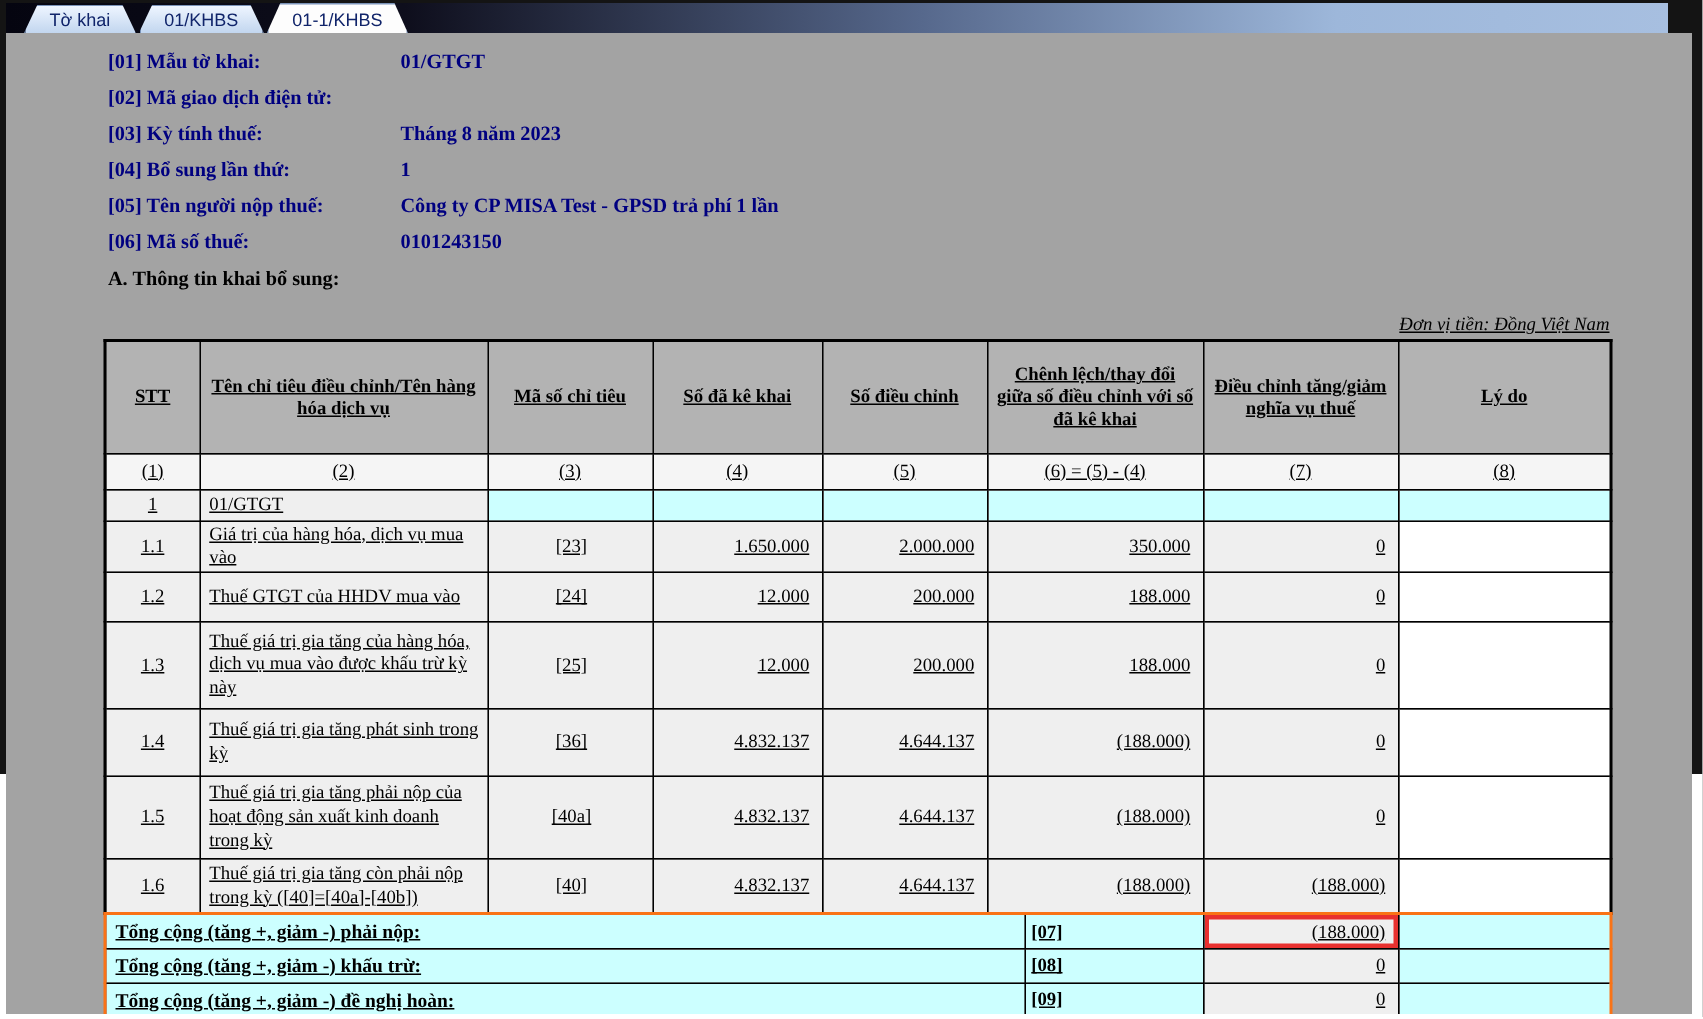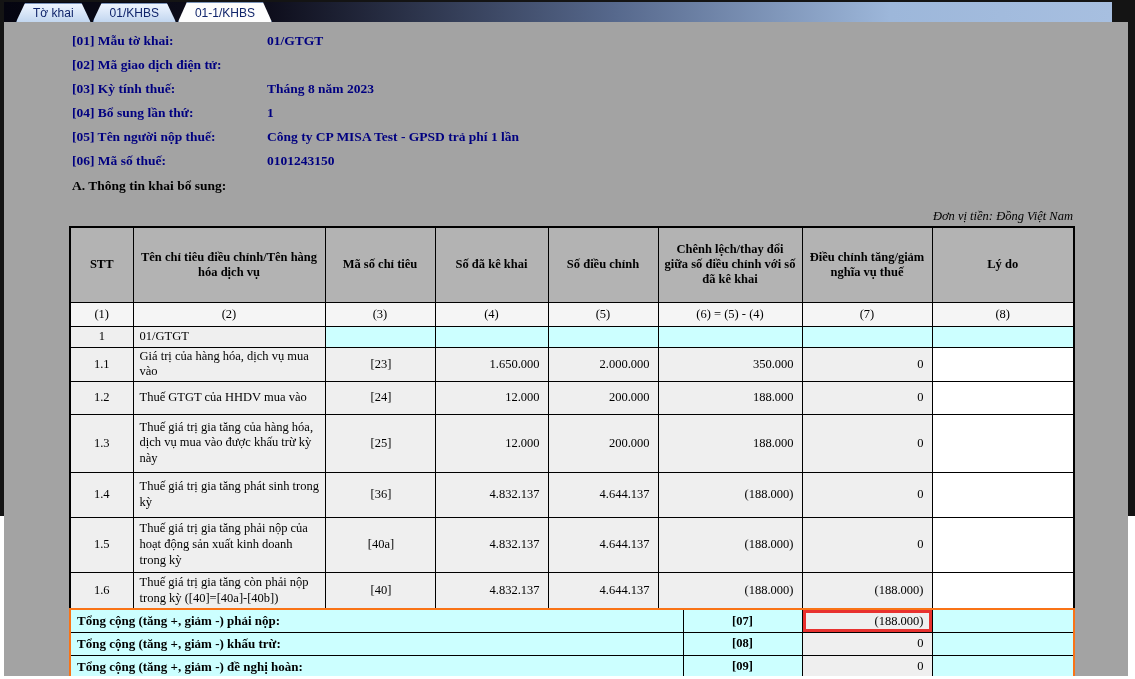--- a/index.html
+++ b/index.html
@@ -32,21 +32,21 @@
     position:relative; width:1124px; height:654px;
     background:#a3a3a3; overflow:hidden;
   }
   .form-area { padding-top:7px; padding-left:68px; }
   .form-row { display:flex; height:24px; align-items:center; }
   .form-label { width:195px; font-weight:bold; color:#000080; font-size:13.5px; }
   .form-value { font-weight:bold; color:#000080; font-size:13.5px; }
 
   .section-a { margin:5px 0 12px 68px; font-weight:bold; color:#000000; font-size:13.5px; height:19px; }
 
-  .table-wrap { width:1004px; margin-left:65px; }
+  .table-wrap { width:1004px; margin-left:65px;text-decoration:underline; }
   .currency-note { text-align:right; font-style:italic; font-size:12.5px; color:#000; height:17px; margin-top:1px; }
 
   table { border-collapse:collapse; table-layout:fixed; width:1004px; font-size:12.5px; color:#000; }
   td, th { border:1px solid #000; overflow:hidden; }
   .main-table { border:2px solid #000; }
   .main-table th {
     background:#b3b3b3; font-weight:bold; text-align:center; vertical-align:middle;
     padding:2px 6px; font-size:12.5px;
   }
   tr.header-row { height:75px; }
@@ -56,21 +56,21 @@
   td.c-stt { text-align:center; }
   td.c-name { text-align:left; padding-left:6px; line-height:1.25; }
   td.c-code { text-align:center; padding-left:6px; }
   td.c-num { text-align:right; padding-right:8px; }
   td.cyan { background:#ccffff; }
   td.white { background:#ffffff; }
 
   .footer-table { border:2px solid #f97316; margin-top:-2px; }
   .footer-table td { height:23px; }
   .f-label { background:#ccffff; font-weight:bold; padding-left:6px; font-size:13px; }
-  .f-code { background:#ccffff; font-weight:bold; text-align:center; }
+  .f-code { background:#ccffff; font-weight:bold; }
   .f-value { background:#efefef; text-align:right; padding-right:8px; }
   .f-value.red-outline { box-shadow:inset 0 0 0 3px #e8312f; }
   .f-trail { background:#ccffff; }
 
   .section-b { margin:4px 0 0 68px; font-weight:bold; color:#000; font-size:13.5px; white-space:nowrap; }
 </style>
 </head>
 <body>
 
 <div class="window-frame">

